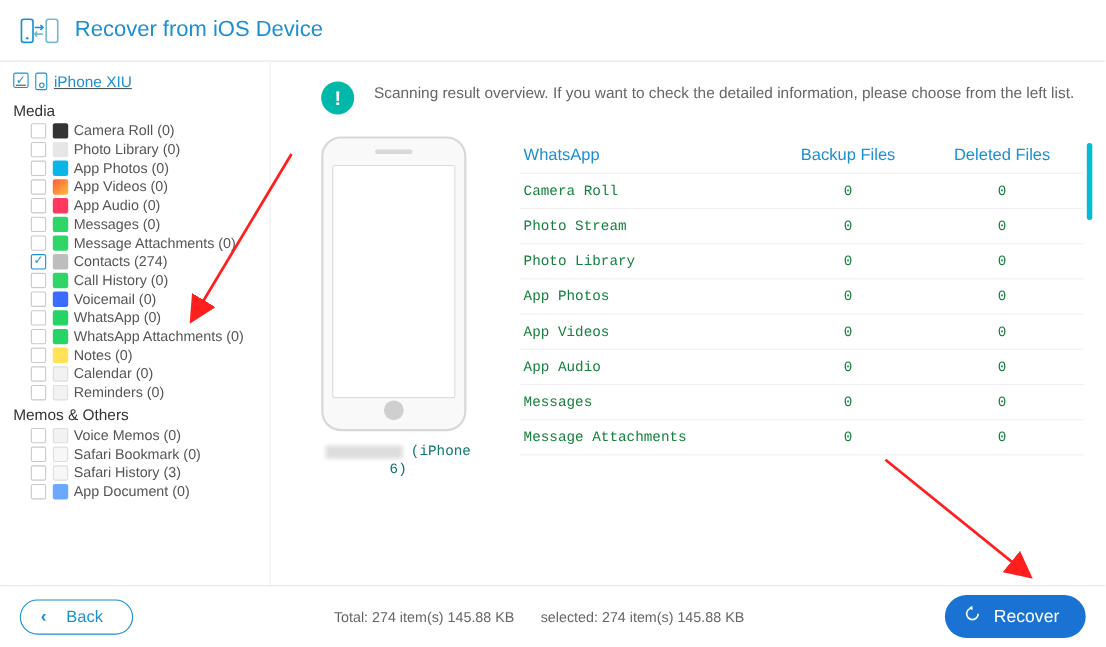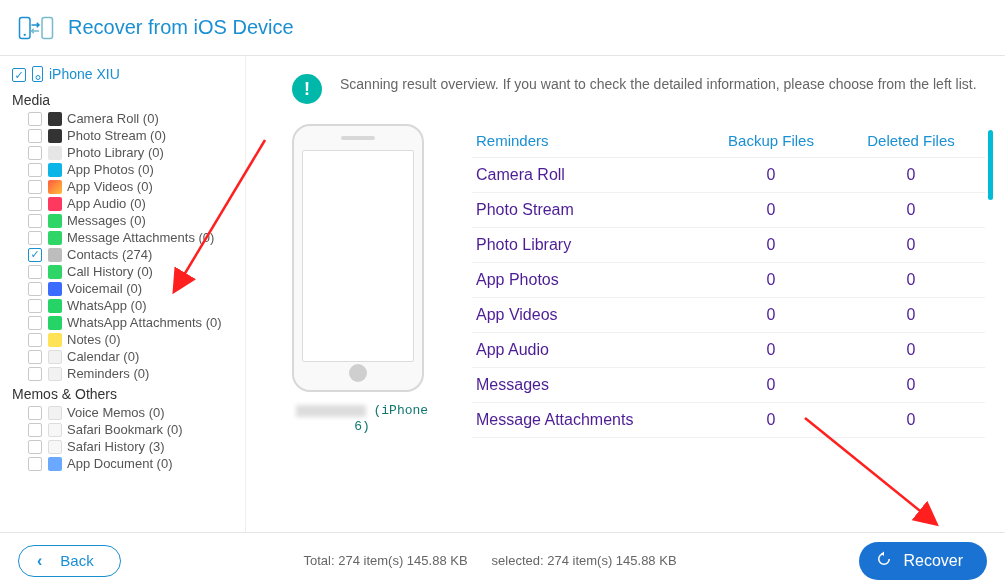--- a/index.html
+++ b/index.html
@@ -3,21 +3,21 @@
 <meta charset="utf-8">
 <style>
 * { box-sizing: border-box; margin: 0; padding: 0; }
 body { font-family: Arial, sans-serif; font-size: 13px; color: #555; background: #fff; width: 1005px; height: 588px; overflow: hidden; position: relative; }
 .header { display: flex; align-items: center; height: 56px; padding: 11px 18px; border-bottom: 1px solid #e5e5e5; }
 .header-icon { display: flex; align-items: center; margin-right: 14px; }
 .header-icon svg { width: 36px; height: 28px; }
 .header-title { color: #1a8fd2; font-size: 20px; font-weight: 400; }
 .main { display: flex; height: calc(100% - 56px - 56px); }
 .sidebar { width: 246px; border-right: 1px solid #eee; padding: 8px 6px 0 12px; overflow-y: auto; }
-.device-row { display: flex; align-items: flex-end; padding: 2px 0 6px 0; }
+.device-row { display: flex; align-items: flex-start; padding: 2px 0 6px 0; text-decoration: underline; }
 .chk { width: 14px; height: 14px; border: 1px solid #1a8fd2; border-radius: 2px; display: inline-flex; align-items: center; justify-content: center; margin-right: 6px; cursor: pointer; background: #fff; }
 .chk.checked::after { content: "✓"; color: #1a8fd2; font-size: 11px; line-height: 1; }
 .chk.unchecked { border-color: #c9c9c9; }
 .phone-mini { width: 11px; height: 16px; border: 1.5px solid #1a8fd2; border-radius: 2px; margin-right: 6px; position: relative; }
 .phone-mini::after { content: ""; position: absolute; bottom: 1px; left: 50%; transform: translateX(-50%); width: 3px; height: 3px; border: 1px solid #1a8fd2; border-radius: 50%; }
 .device-name { color: #1a8fd2; font-size: 14px; }
 .section-title { font-size: 14px; color: #333; margin: 4px 0 2px 0; font-weight: 400; }
 .item { display: flex; align-items: center; padding: 1px 0 1px 16px; font-size: 13px; color: #555; }
 .item .icon { width: 14px; height: 14px; margin-right: 5px; border-radius: 2px; display: inline-block; }
 .icon.camera { background: #333; }
@@ -52,21 +52,21 @@
 .phone-screen { width: 100%; height: 100%; border: 1.5px solid #dcdcdc; border-radius: 2px; background: #fff; }
 .phone-label { text-align: center; font-size: 13px; }
 .phone-label .blur { display: inline-block; width: 70px; height: 12px; background: #ddd; filter: blur(2px); vertical-align: middle; margin-right: 4px; }
 .phone-label .model { color: #0f766e; font-family: Liberation Mono, monospace; }
 .table-wrap { flex: 1; position: relative; }
 .table-scroll-ind { position: absolute; right: -8px; top: 6px; width: 5px; height: 70px; background: #00bcd4; border-radius: 3px; }
 .cat-table { width: 100%; }
 .cat-header, .cat-row { display: grid; grid-template-columns: 1fr 140px 140px; align-items: center; padding: 8px 4px; }
 .cat-header { color: #1a8fd2; font-size: 15px; border-bottom: 1px solid #eee; }
 .cat-header .c2, .cat-header .c3 { text-align: center; }
-.cat-row { border-bottom: 1px solid #f0f0f0; color: #4c1d95; font-size: 16px; }
+.cat-row { border-bottom: 1px solid #f0f0f0; color: #15803d; font-size: 13px; font-family: Liberation Mono, monospace; }
 .cat-row .c2, .cat-row .c3 { text-align: center; }
 .footer { position: absolute; bottom: 0; left: 0; right: 0; height: 56px; border-top: 1px solid #e5e5e5; display: flex; align-items: center; padding: 0 18px; }
 .back-btn { border: 1.5px solid #1a8fd2; color: #1a8fd2; background: #fff; border-radius: 22px; padding: 6px 26px 6px 18px; font-size: 15px; display: flex; align-items: center; cursor: pointer; }
 .back-btn .chev { margin-right: 18px; font-size: 16px; font-weight: bold; }
 .footer-center { flex: 1; text-align: left; font-size: 13px; color: #666; display: flex; justify-content: center; gap: 24px; }
 .recover-btn { background: #1a73d2; color: #fff; border: none; border-radius: 22px; padding: 8px 24px 8px 16px; font-size: 16px; display: flex; align-items: center; cursor: pointer; }
 .recover-btn .refresh-ic { margin-right: 10px; display: inline-block; }
 .arrow1 { position: absolute; top: 130px; left: 170px; pointer-events: none; }
 .arrow2 { position: absolute; bottom: 40px; right: 30px; pointer-events: none; }
 </style>
@@ -95,25 +95,20 @@
     </div>
     <div id="sidebar-sections">
         <div class="section-title">Media</div>
         <div class="item">
           <span class="chk unchecked"></span>
           <span class="icon camera"></span>
           <span>Camera Roll (0)</span>
         </div>
         <div class="item">
           <span class="chk unchecked"></span>
-          <span class="icon photostream"></span>
-          <span>Photo Stream (0)</span>
-        </div>
-        <div class="item">
-          <span class="chk unchecked"></span>
           <span class="icon photolib"></span>
           <span>Photo Library (0)</span>
         </div>
         <div class="item">
           <span class="chk unchecked"></span>
           <span class="icon appphotos"></span>
           <span>App Photos (0)</span>
         </div>
         <div class="item">
           <span class="chk unchecked"></span>
@@ -211,21 +206,21 @@
         </div>
         <div class="phone-label">
           <span class="blur"></span>
           <span class="model">(iPhone 6)</span>
         </div>
       </div>
       <div class="table-wrap">
         <div class="table-scroll-ind"></div>
         <div class="cat-table">
           <div class="cat-header">
-            <div class="c1">Reminders</div>
+            <div class="c1">WhatsApp</div>
             <div class="c2">Backup Files</div>
             <div class="c3">Deleted Files</div>
           </div>
           <div id="table-rows">
               <div class="cat-row">
                 <div class="c1">Camera Roll</div>
                 <div class="c2">0</div>
                 <div class="c3">0</div>
               </div>
               <div class="cat-row">

